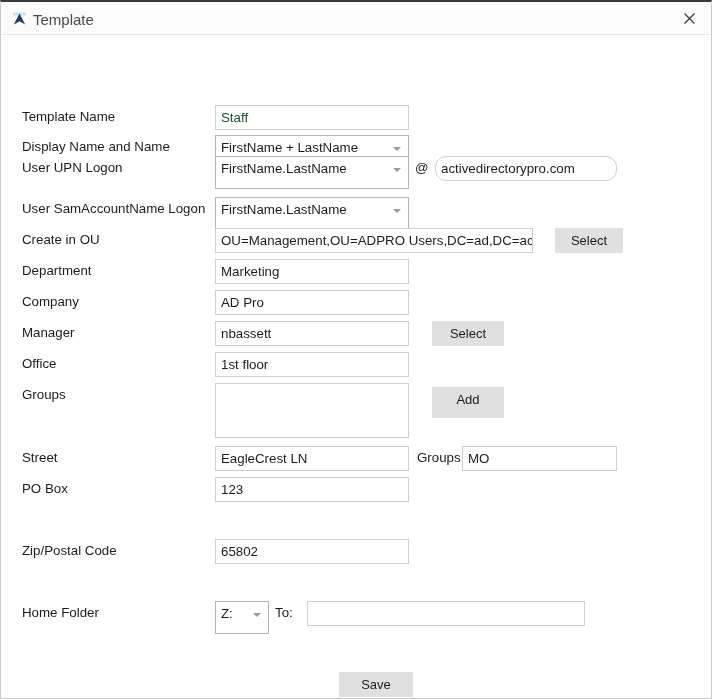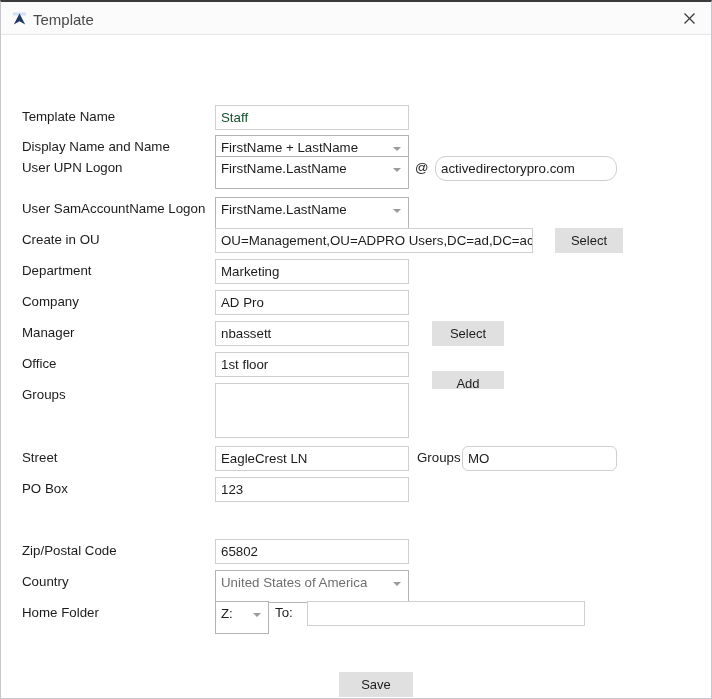--- a/index.html
+++ b/index.html
@@ -173,35 +173,34 @@
 
   #groups-box {
     position: absolute;
     left: 214px; top: 348px;
     width: 194px; height: 55px;
     box-sizing: border-box;
     border: 1px solid #cfcfcf;
     background: #ffffff;
   }
   #groups-add-btn {
-    left: 415px; top: 336px;
-    width: 72px; height: 18px;
+    left: 415px; top: 352px;
+    width: 72px; height: 31px;
     line-height: 23px;
   }
 
   #state-lbl {
     position: absolute;
     left: 416px; top: 4px;
     font-size: 13.3px;
     color: #1c1c1c;
   }
   #state-input {
     left: 461px;
     width: 155px;
-    border-radius: 6px;
   }
 
   
   #drive-combo {
     left: 214px;
     width: 54px;
     border: 1px solid #b4b4b4;
   }
   #to-lbl {
     position: absolute;
@@ -318,27 +317,20 @@
       <span class="lbl">PO Box</span>
       <div class="inp">123</div>
     </div>
 
 
     <div class="row" style="top:504px">
       <span class="lbl">Zip/Postal Code</span>
       <div class="inp">65802</div>
     </div>
 
-    <div class="row" style="top:535px">
-      <span class="lbl">Country</span>
-      <div class="combo muted">
-        <span>United States of America</span>
-        <span class="arrow"></span>
-      </div>
-    </div>
 
     <div class="row" style="top:566px">
       <span class="lbl">Home Folder</span>
       <div class="combo" id="drive-combo">
         <span>Z:</span>
         <span class="arrow"></span>
       </div>
       <span id="to-lbl">To:</span>
       <div class="inp" id="home-path-input"></div>
     </div>

